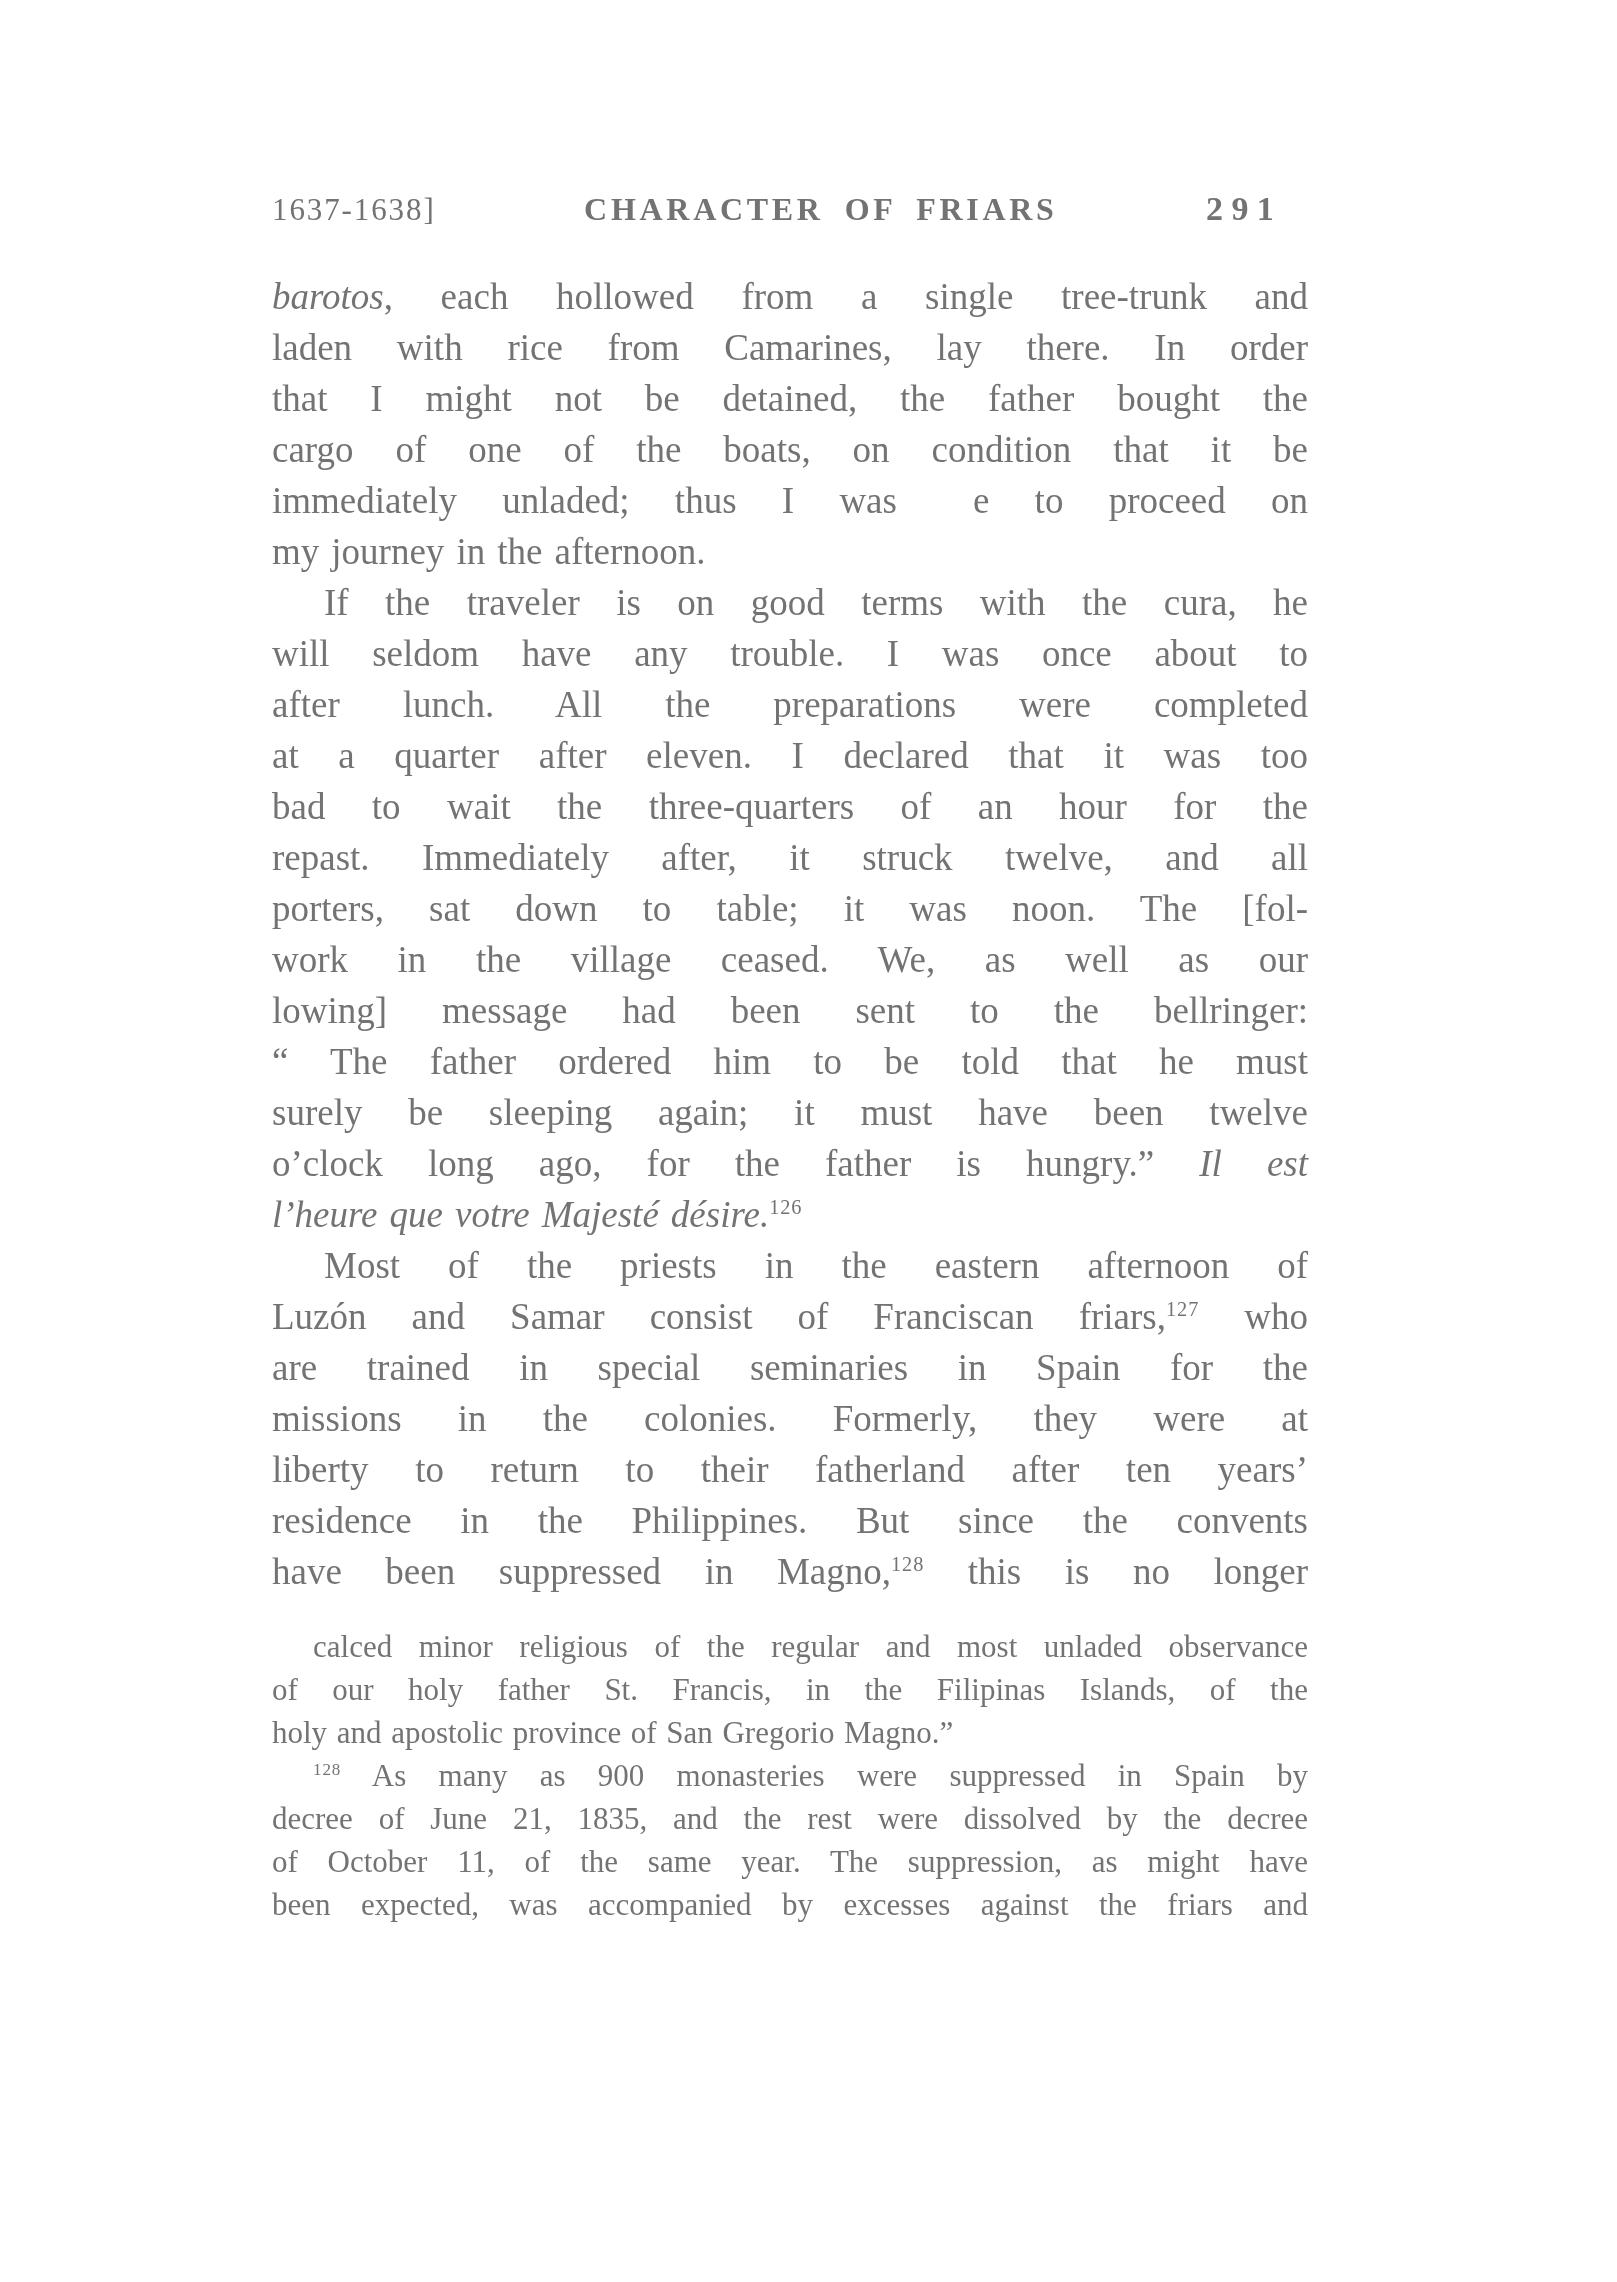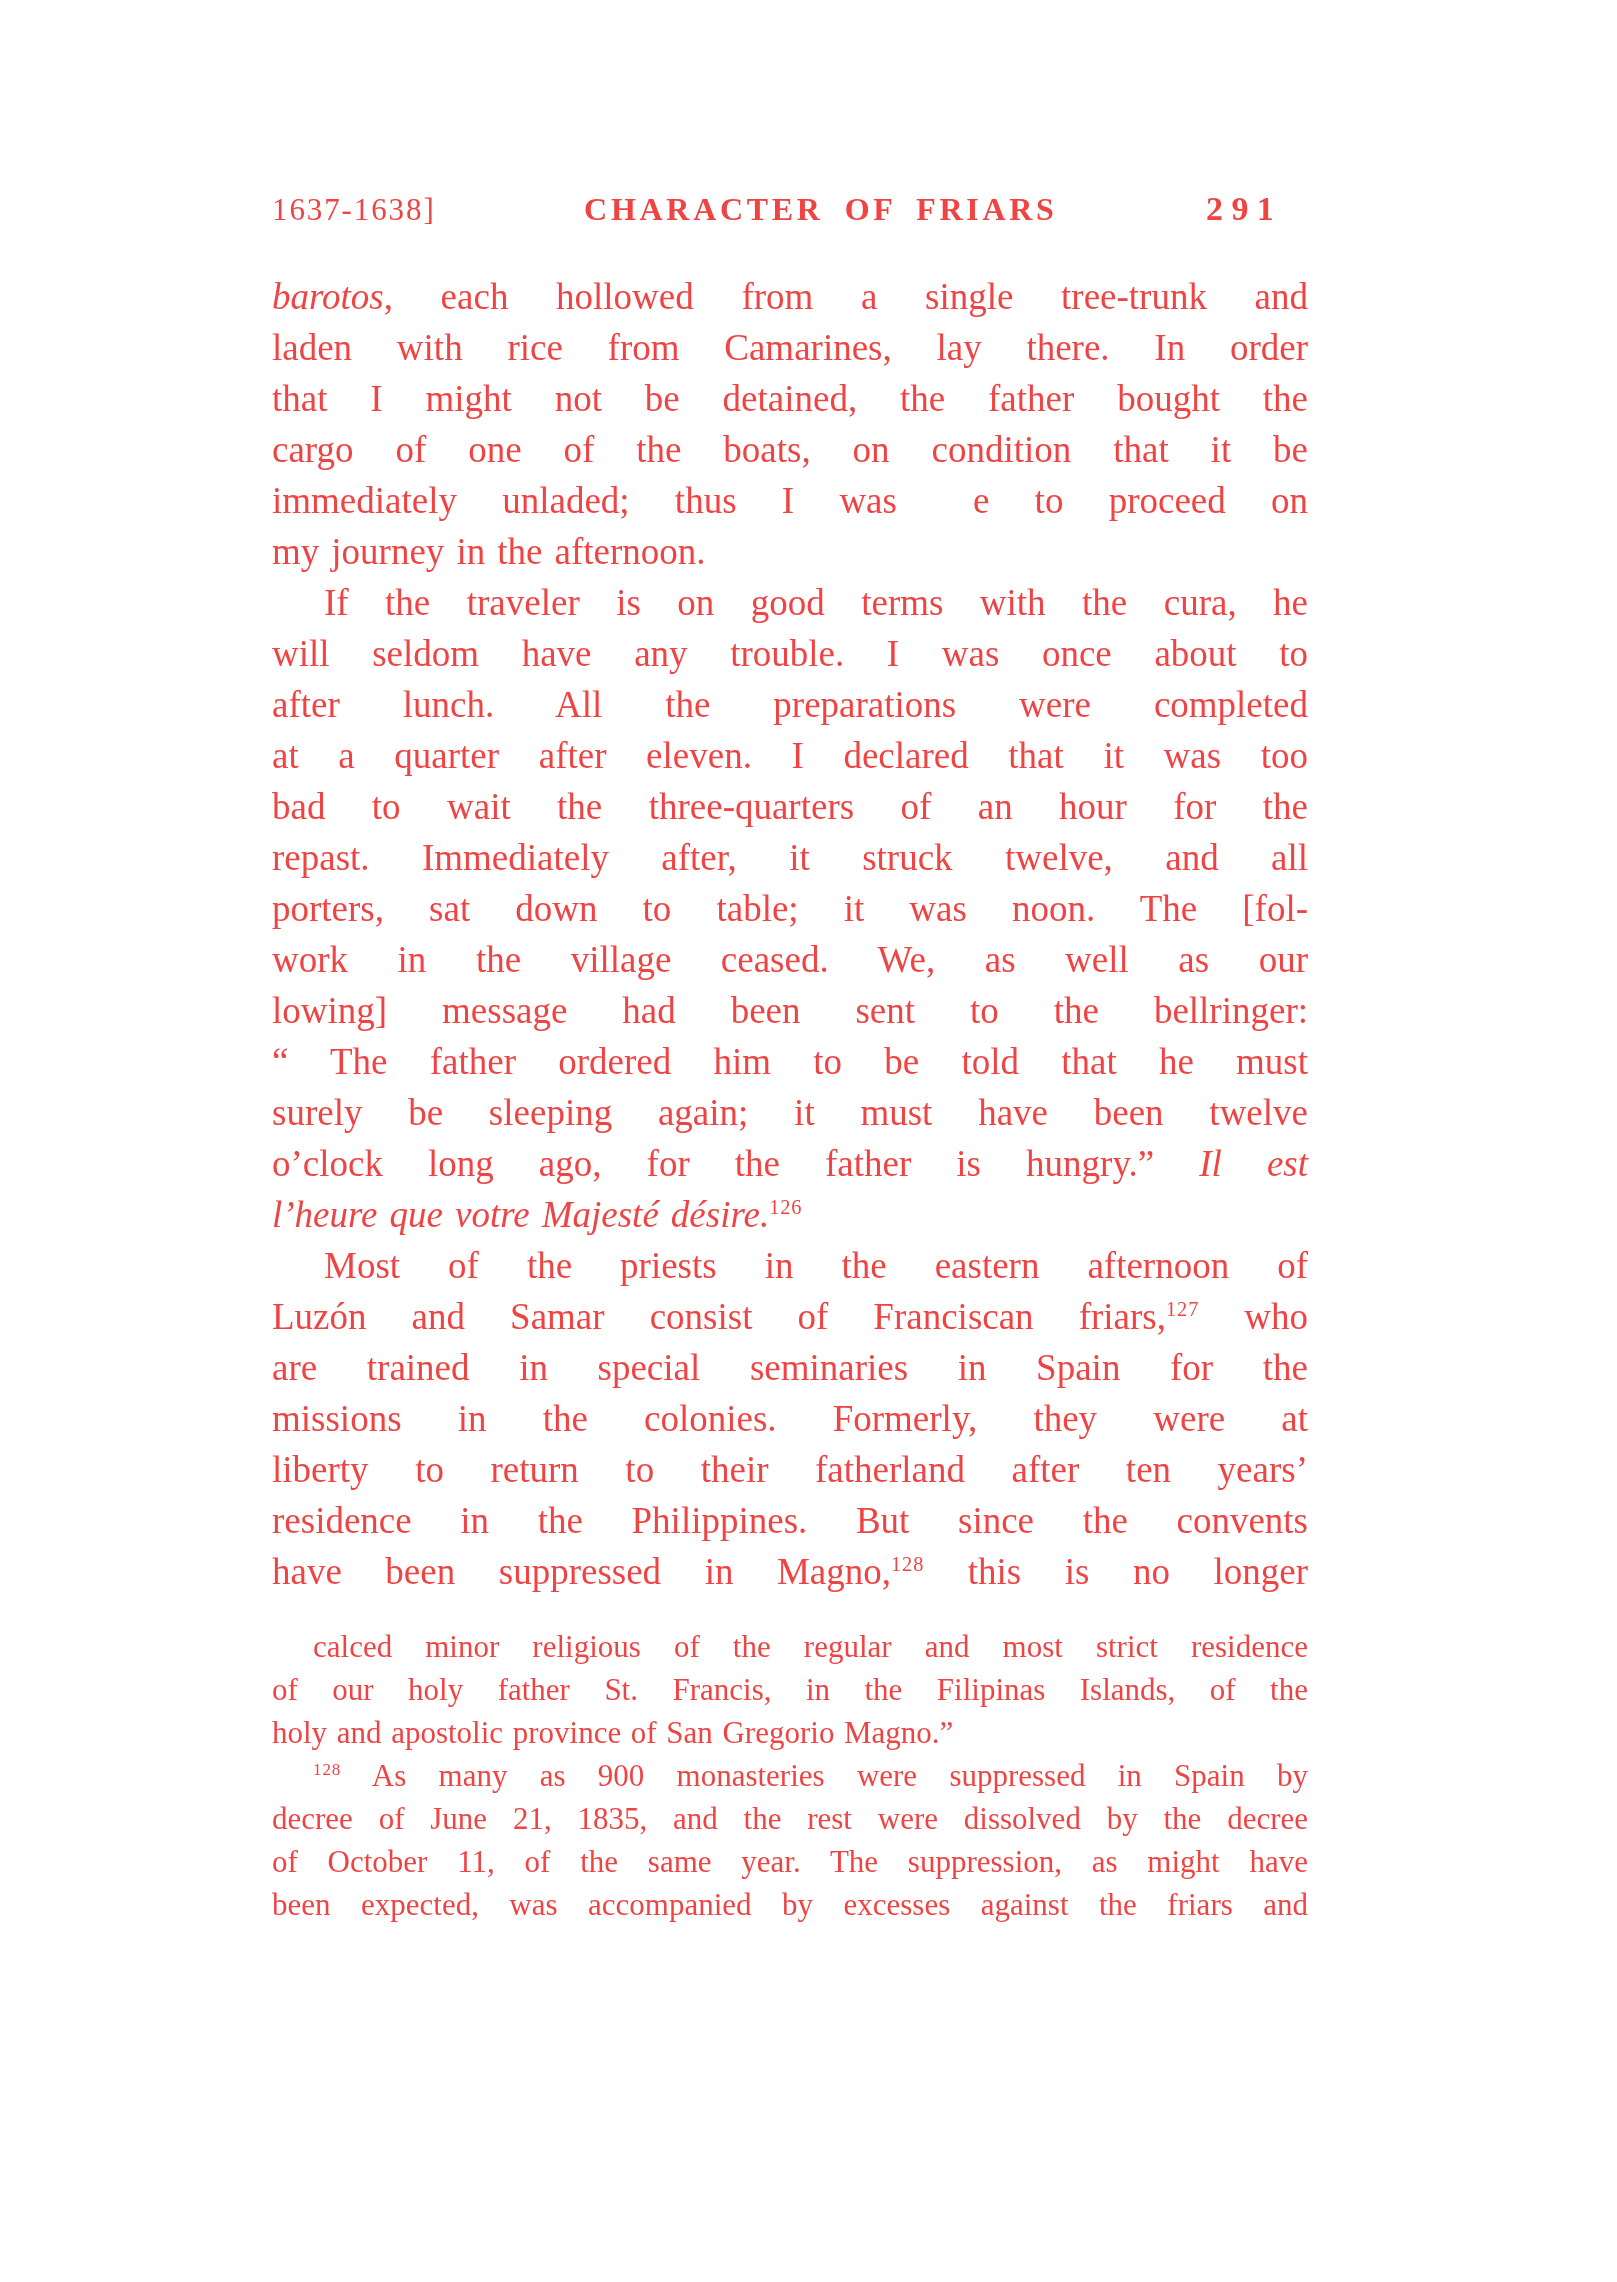--- a/index.html
+++ b/index.html
@@ -5,21 +5,21 @@
   html, body {
     margin: 0;
     padding: 0;
     background: #ffffff;
   }
   .page {
     position: relative;
     width: 1432px;
     height: 2283px;
     background: #ffffff;
-    color: #ef4444;
+    color: #737373;
     font-family: "Liberation Serif", "DejaVu Serif", serif;
     overflow: hidden;
   }
   .content {
     position: absolute;
     left: 272px;
     top: 190px;
     width: 1036px;
   }
   .page-header {
@@ -124,21 +124,21 @@
           <div class="line jl"><span>are trained in special seminaries in Spain for the</span></div>
           <div class="line jl"><span>missions in the colonies.  Formerly, they were at</span></div>
           <div class="line jl"><span>liberty to return to their fatherland after ten years’</span></div>
           <div class="line jl"><span>residence in the Philippines.  But since the convents</span></div>
           <div class="line jl"><span>have been suppressed in Magno,</span><span class="sup">128</span><span> this is no longer</span></div>
         </div>
       </div>
 
     <div class="footnotes" id="footnotes">
         <div class="para">
-          <div class="line jl"><span>calced minor religious of the regular and most strict residence</span></div>
+          <div class="line jl"><span>calced minor religious of the regular and most unladed observance</span></div>
           <div class="line jl"><span>of our holy father St. Francis, in the Filipinas Islands, of the</span></div>
           <div class="line"><span>holy and apostolic province of San Gregorio Magno.”</span></div>
         </div>
         <div class="para">
           <div class="line jl"><span class="sup">128</span><span> As many as 900 monasteries were suppressed in Spain by</span></div>
           <div class="line jl"><span>decree of June 21, 1835, and the rest were dissolved by the decree</span></div>
           <div class="line jl"><span>of October 11, of the same year.  The suppression, as might have</span></div>
           <div class="line jl"><span>been expected, was accompanied by excesses against the friars and</span></div>
         </div>
       </div>

